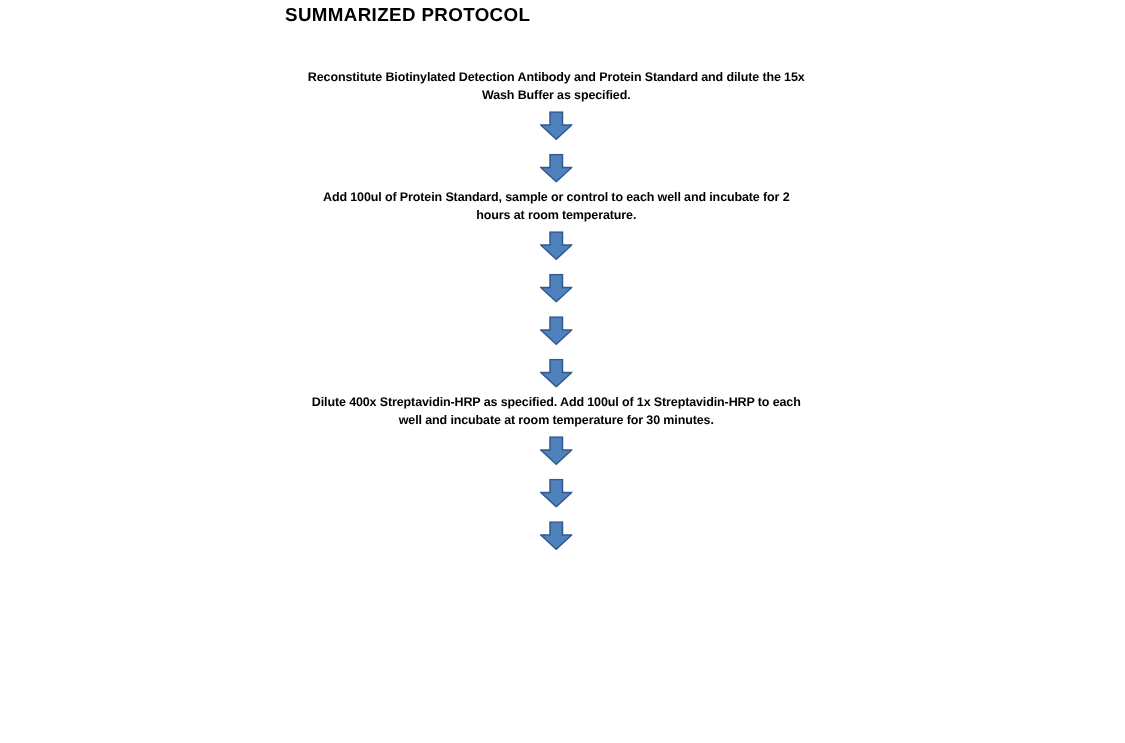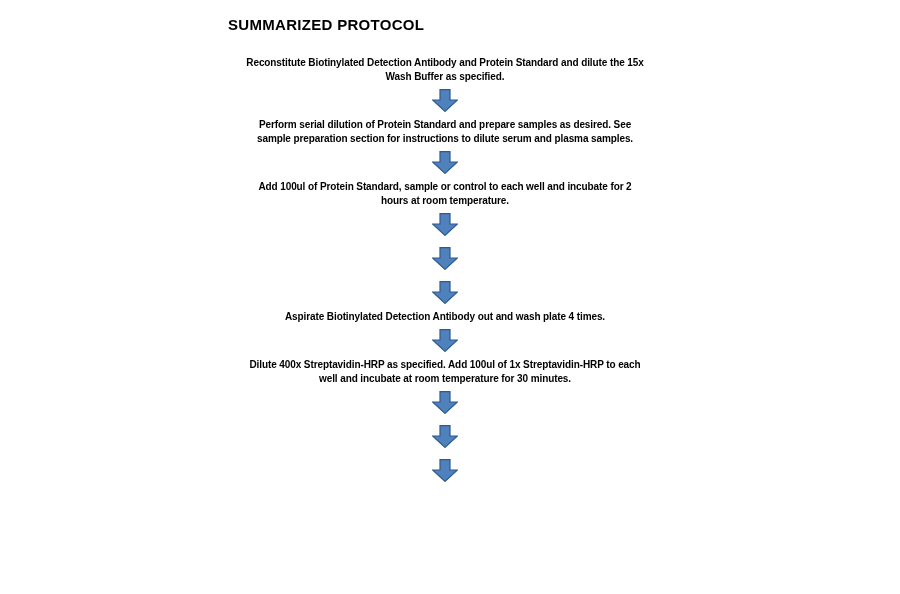--- a/index.html
+++ b/index.html
@@ -11,21 +11,20 @@
     overflow: hidden;
   }
   .title {
     position: absolute;
     left: 228px; top: 4px;
     font-size: 15px;
     font-weight: bold;
     color: #000000;
     letter-spacing: 0.3px;
     white-space: nowrap;
-    margin-top: 12px;
   }
   .flow {
     position: absolute;
     top: 0; left: 165px;
     width: 560px;
     padding-top: 56px;
     display: flex;
     flex-direction: column;
     align-items: center;
   }
@@ -55,22 +54,20 @@
 
 <div class="flow">
 
   <div class="step">Reconstitute Biotinylated Detection Antibody and Protein Standard and dilute the 15x
 Wash Buffer as specified.</div>
 
   <svg class="arrow" viewBox="0 0 26 23">
     <path d="M8 0.6 L18 0.6 L18 11 L25.4 11 L13 22.4 L0.6 11 L8 11 Z" stroke-width="1.2" stroke-linejoin="miter" fill="#4F81BD" stroke="#30598C"></path>
   </svg>
 
-  <div class="step">Perform serial dilution of Protein Standard and prepare samples as desired. See
-sample preparation section for instructions to dilute serum and plasma samples.</div>
 
   <svg class="arrow" viewBox="0 0 26 23">
     <path d="M8 0.6 L18 0.6 L18 11 L25.4 11 L13 22.4 L0.6 11 L8 11 Z" stroke-width="1.2" stroke-linejoin="miter" fill="#4F81BD" stroke="#30598C"></path>
   </svg>
 
   <div class="step">Add 100ul of Protein Standard, sample or control to each well and incubate for 2
 hours at room temperature.</div>
 
   <svg class="arrow" viewBox="0 0 26 23">
     <path d="M8 0.6 L18 0.6 L18 11 L25.4 11 L13 22.4 L0.6 11 L8 11 Z" stroke-width="1.2" stroke-linejoin="miter" fill="#4F81BD" stroke="#30598C"></path>
@@ -79,21 +76,20 @@
 
   <svg class="arrow" viewBox="0 0 26 23">
     <path d="M8 0.6 L18 0.6 L18 11 L25.4 11 L13 22.4 L0.6 11 L8 11 Z" stroke-width="1.2" stroke-linejoin="miter" fill="#4F81BD" stroke="#30598C"></path>
   </svg>
 
 
   <svg class="arrow" viewBox="0 0 26 23">
     <path d="M8 0.6 L18 0.6 L18 11 L25.4 11 L13 22.4 L0.6 11 L8 11 Z" stroke-width="1.2" stroke-linejoin="miter" fill="#4F81BD" stroke="#30598C"></path>
   </svg>
 
-  <div class="step">Aspirate Biotinylated Detection Antibody out and wash plate 4 times.</div>
 
   <svg class="arrow" viewBox="0 0 26 23">
     <path d="M8 0.6 L18 0.6 L18 11 L25.4 11 L13 22.4 L0.6 11 L8 11 Z" stroke-width="1.2" stroke-linejoin="miter" fill="#4F81BD" stroke="#30598C"></path>
   </svg>
 
   <div class="step">Dilute 400x Streptavidin-HRP as specified. Add 100ul of 1x Streptavidin-HRP to each
 well and incubate at room temperature for 30 minutes.</div>
 
   <svg class="arrow" viewBox="0 0 26 23">
     <path d="M8 0.6 L18 0.6 L18 11 L25.4 11 L13 22.4 L0.6 11 L8 11 Z" stroke-width="1.2" stroke-linejoin="miter" fill="#4F81BD" stroke="#30598C"></path>

